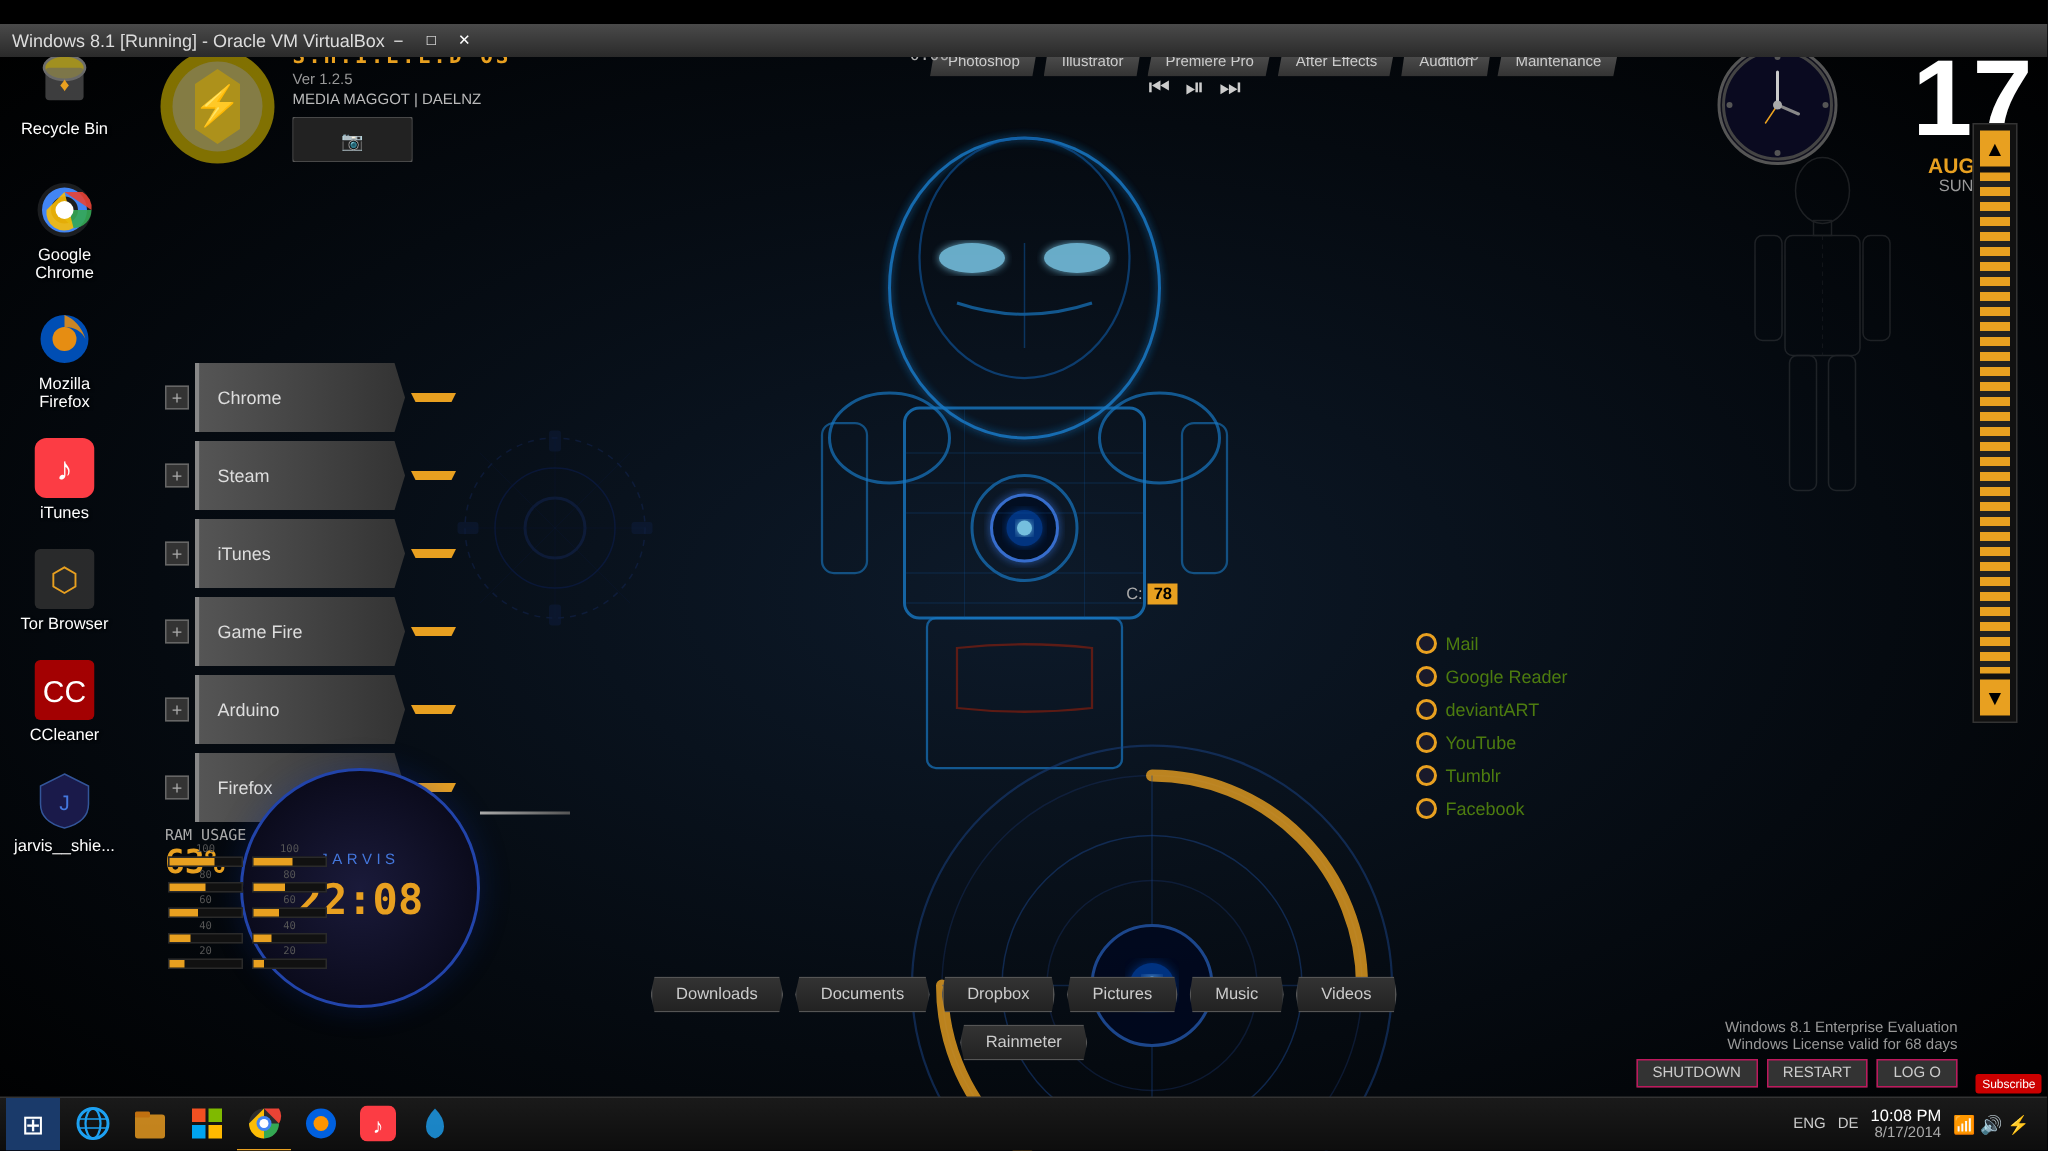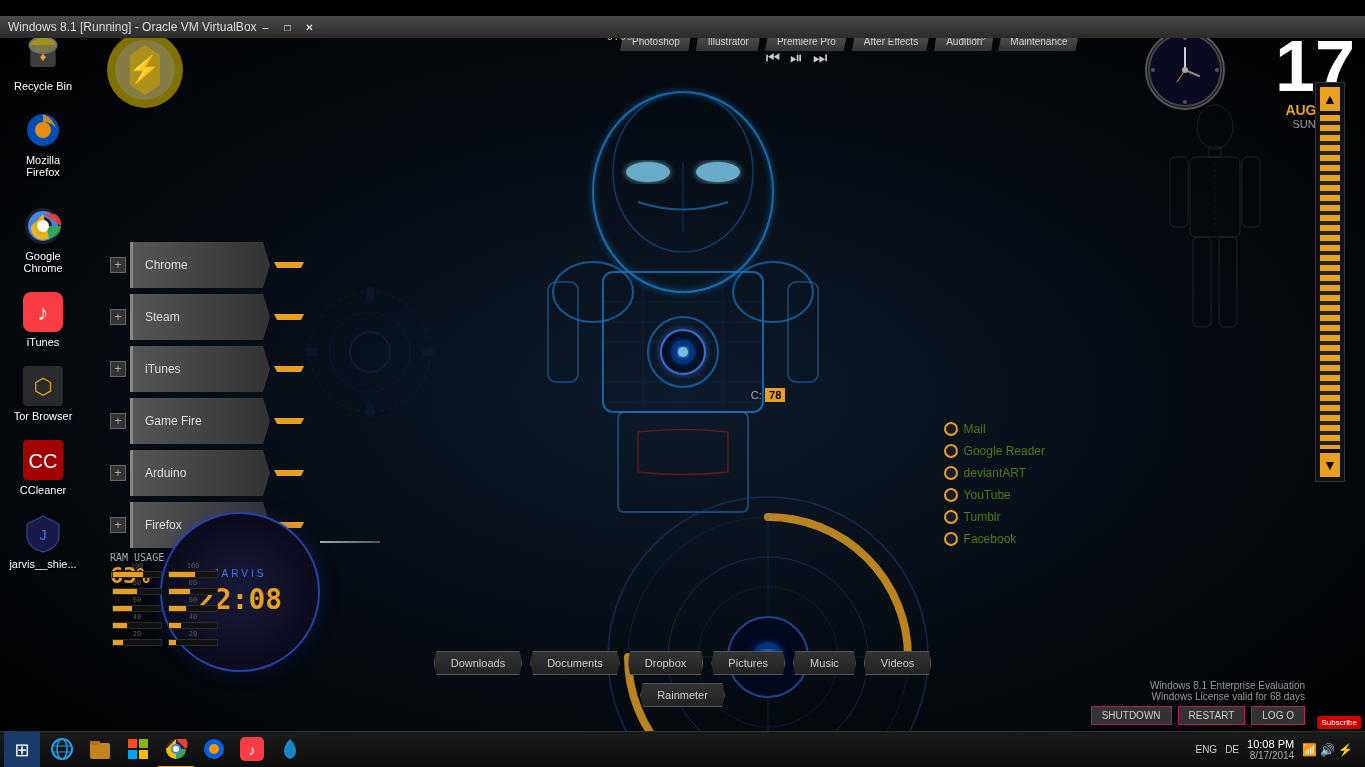--- a/index.html
+++ b/index.html
@@ -591,48 +591,48 @@
         <svg width="44" height="44" viewBox="0 0 44 44">
           <ellipse cx="22" cy="10" rx="16" ry="10" fill="#888" opacity="0.8"></ellipse>
           <ellipse cx="22" cy="10" rx="14" ry="8" fill="#b8a000" opacity="0.7"></ellipse>
           <rect x="8" y="10" width="28" height="24" rx="3" fill="#666" opacity="0.6"></rect>
           <text x="22" y="27" text-anchor="middle" font-size="14" fill="#e8a020">♦</text>
         </svg>
       </div>
       <span class="icon-label">Recycle Bin</span>
     </div>
 
-    <div class="desktop-icon">
-      <div class="icon-img">
-        <svg width="40" height="40" viewBox="0 0 40 40">
-          <circle cx="20" cy="20" r="16" fill="#0060df" opacity="0.8"></circle>
-          <circle cx="20" cy="20" r="8" fill="#ff9500" opacity="0.9"></circle>
-          <path d="M20 4 Q30 8 34 20 Q30 12 20 12 Z" fill="#ff9500" opacity="0.8"></path>
-        </svg>
-      </div>
-      <span class="icon-label">Mozilla Firefox</span>
-    </div>
-
     <div class="desktop-icon" style="margin-top:10px">
       <div class="icon-img">
         <svg width="40" height="40" viewBox="0 0 40 40">
           <circle cx="20" cy="20" r="18" fill="#fff" opacity="0.1"></circle>
           <circle cx="20" cy="20" r="12" fill="none" stroke="#4285f4" stroke-width="6"></circle>
           <path d="M20 8 L32 8 A12 12 0 0 1 38 20 Z" fill="#ea4335" opacity="0.9"></path>
           <path d="M38 20 A12 12 0 0 1 26 32 L14 20 Z" fill="#34a853" opacity="0.9"></path>
           <path d="M26 32 A12 12 0 0 1 8 20 L20 8 Z" fill="#fbbc05" opacity="0.9"></path>
           <circle cx="20" cy="20" r="6" fill="#fff"></circle>
         </svg>
       </div>
       <span class="icon-label">Google Chrome</span>
     </div>
 
     <div class="desktop-icon">
       <div class="icon-img">
         <svg width="40" height="40" viewBox="0 0 40 40">
+          <circle cx="20" cy="20" r="16" fill="#0060df" opacity="0.8"></circle>
+          <circle cx="20" cy="20" r="8" fill="#ff9500" opacity="0.9"></circle>
+          <path d="M20 4 Q30 8 34 20 Q30 12 20 12 Z" fill="#ff9500" opacity="0.8"></path>
+        </svg>
+      </div>
+      <span class="icon-label">Mozilla Firefox</span>
+    </div>
+
+    <div class="desktop-icon">
+      <div class="icon-img">
+        <svg width="40" height="40" viewBox="0 0 40 40">
           <rect width="40" height="40" rx="8" fill="#fc3c44"></rect>
           <text x="20" y="28" text-anchor="middle" font-size="22" fill="white">♪</text>
         </svg>
       </div>
       <span class="icon-label">iTunes</span>
     </div>
 
     <div class="desktop-icon">
       <div class="icon-img">
         <svg width="40" height="40" viewBox="0 0 40 40">
@@ -666,20 +666,31 @@
 
   <div id="shield-widget">
     <div id="shield-logo">
       <svg width="80" height="80" viewBox="0 0 80 80">
         <ellipse cx="40" cy="40" rx="38" ry="38" fill="#b8a000" opacity="0.7"></ellipse>
         <ellipse cx="40" cy="40" rx="30" ry="30" fill="#888" opacity="0.5"></ellipse>
 
         <polygon points="40,15 55,25 55,55 40,65 25,55 25,25" fill="#c8a000" opacity="0.6"></polygon>
         <text x="40" y="48" text-anchor="middle" font-size="26" fill="#e8a020" font-weight="bold">⚡</text>
       </svg>
+    </div>
+    <div id="shield-info">
+      <div class="shield-title">S.H.I.E.L.D OS</div>
+      <div class="shield-ver">Ver 1.2.5</div>
+      <div class="shield-user">MEDIA MAGGOT | DAELNZ</div>
+      <div style="margin-top:6px">
+        <svg width="80" height="30" viewBox="0 0 80 30">
+          <rect width="80" height="30" rx="2" fill="#222" stroke="#555" stroke-width="1"></rect>
+          <text x="40" y="20" text-anchor="middle" font-size="12" fill="#888">📷</text>
+        </svg>
+      </div>
     </div>
   </div>
 
   <div id="app-tabs">
     <div class="app-tab">Photoshop</div>
     <div class="app-tab">Illustrator</div>
     <div class="app-tab">Premiere Pro</div>
     <div class="app-tab">After Effects</div>
     <div class="app-tab">Audition</div>
     <div class="app-tab">Maintenance</div>

